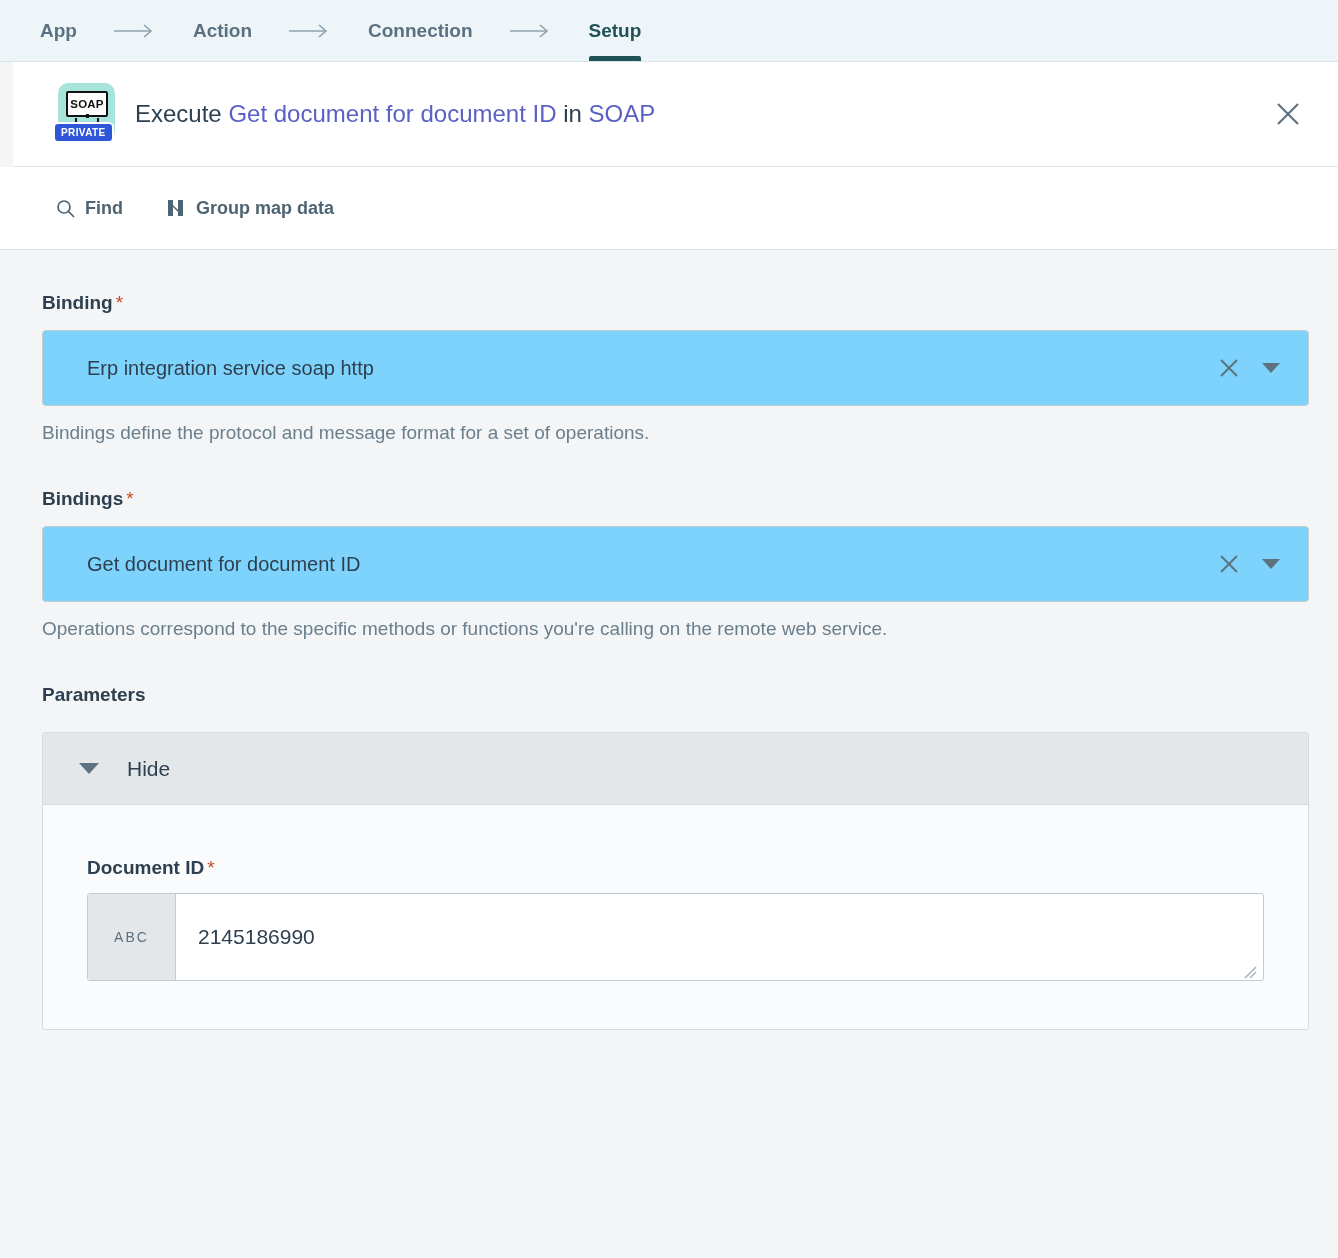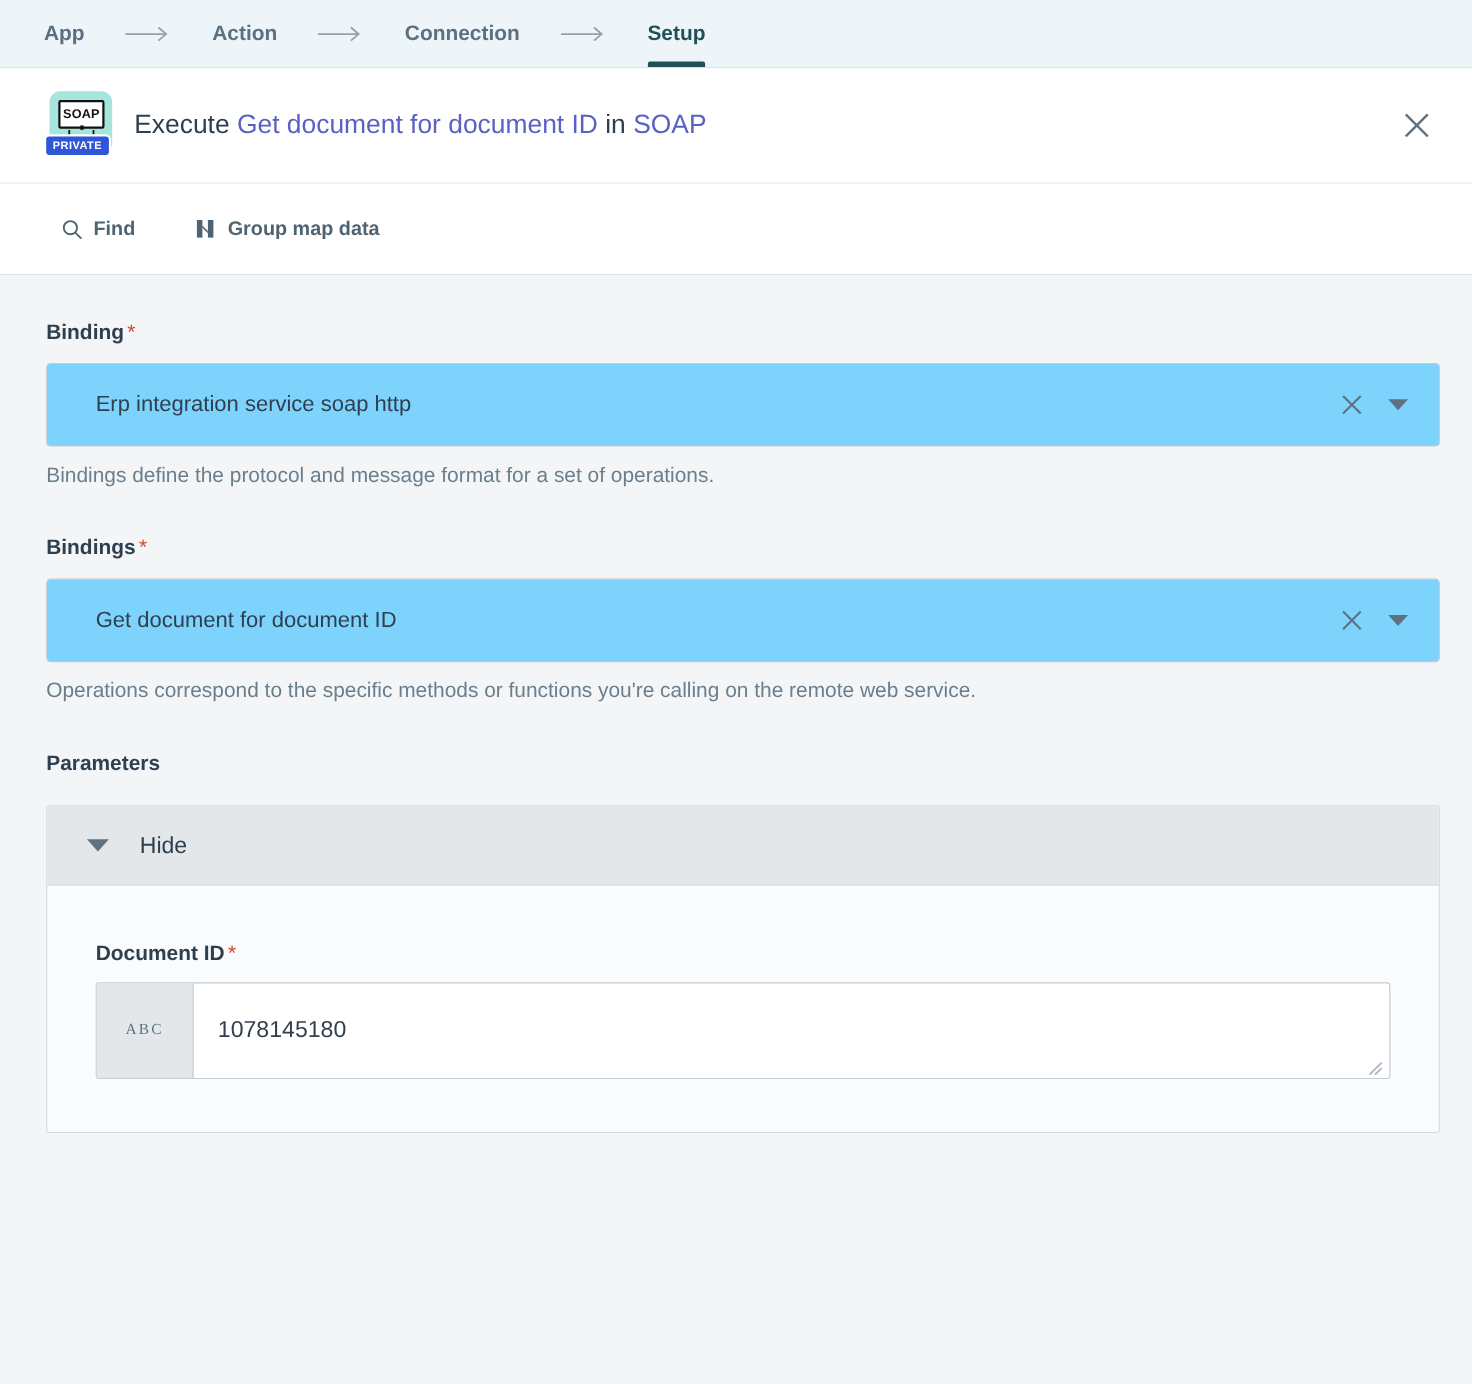--- a/index.html
+++ b/index.html
@@ -58,20 +58,21 @@
   .tabsep svg { display: block; }
 
   
   .titlebar {
     height: 105px;
     background: #ffffff;
     border-bottom: 1px solid #e2e5e9;
     display: flex;
     align-items: center;
     padding: 0 28px 0 40px;
+    margin-left: 13px;
   }
   .appicon {
     position: relative;
     width: 62px;
     height: 62px;
     flex: 0 0 62px;
     margin-right: 20px;
   }
   .appicon-bg {
     position: absolute;
@@ -138,21 +139,21 @@
   }
 
   
   .toolbar {
     height: 83px;
     background: #ffffff;
     border-bottom: 1px solid #dfe3e7;
     display: flex;
     align-items: center;
     padding-left: 56px;
-    gap: 55px;
+    gap: 44px;
   }
   .toolitem {
     display: flex;
     align-items: center;
     gap: 10px;
     font-size: 18px;
     font-weight: bold;
     color: #4f6472;
     cursor: pointer;
   }
@@ -252,21 +253,20 @@
     flex: 0 0 88px;
     background: #e3e7ea;
     border-right: 1px solid #c3cbd2;
     display: flex;
     align-items: center;
     justify-content: center;
     font-size: 14px;
     letter-spacing: 2px;
     color: #5e7180;
     user-select: none;
-    font-family: Liberation Serif, serif;
   }
   .field .txt {
     flex: 1;
     position: relative;
     display: flex;
     align-items: center;
     padding: 0 22px;
     font-size: 21px;
     color: #2e3f4f;
   }
@@ -399,21 +399,21 @@
       <span class="tri"></span>
       <span class="ht">Hide</span>
     </div>
     <div class="panel-body">
       <div class="param-label">
         <span>Document ID</span><span class="req">*</span>
       </div>
       <div class="field">
         <div class="abc">ABC</div>
         <div class="txt">
-          <span>1078145180</span>
+          <span>2145186990</span>
           <span class="grip">
             <svg width="16" height="16" viewBox="0 0 16 16">
                 <line x1="15" y1="4" x2="4" y2="15" stroke="#aab4bd" stroke-width="1.6"></line>
                 <line x1="15" y1="9" x2="9" y2="15" stroke="#aab4bd" stroke-width="1.6"></line>
               </svg>
           </span>
         </div>
       </div>
     </div>
   </div>

